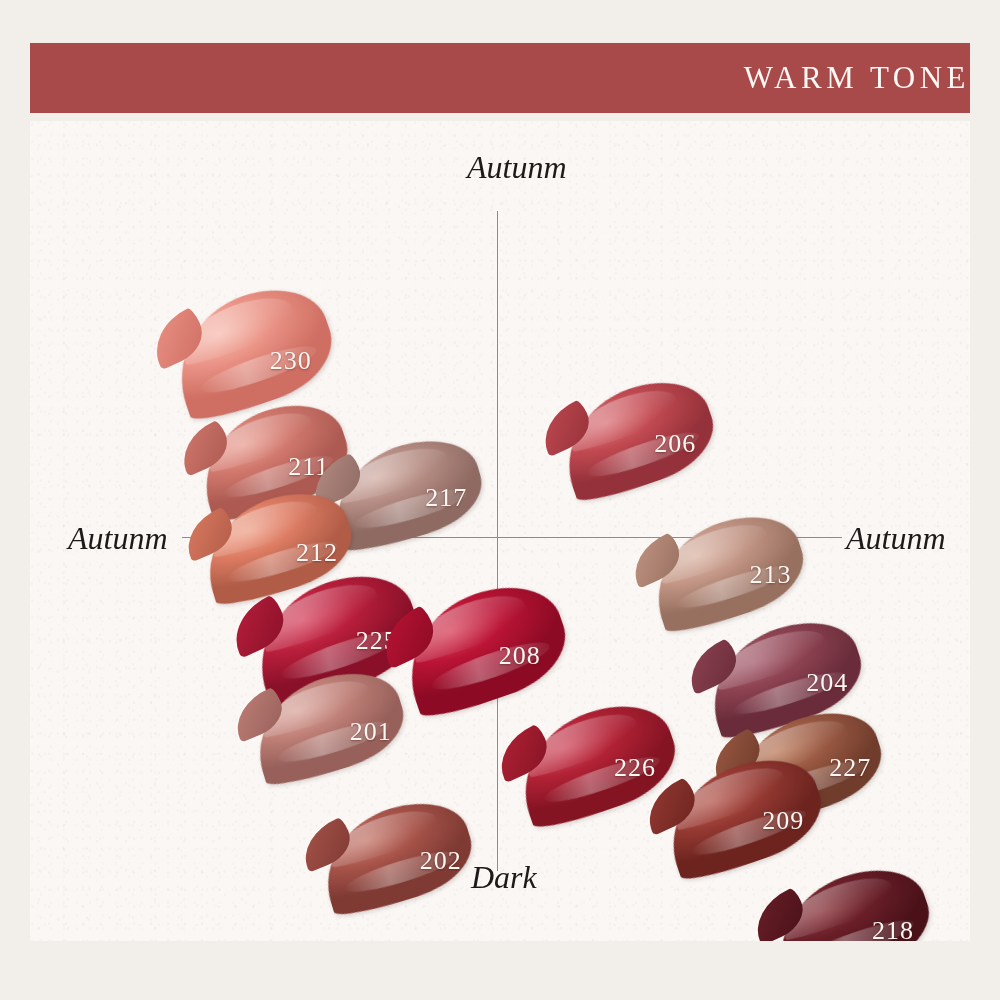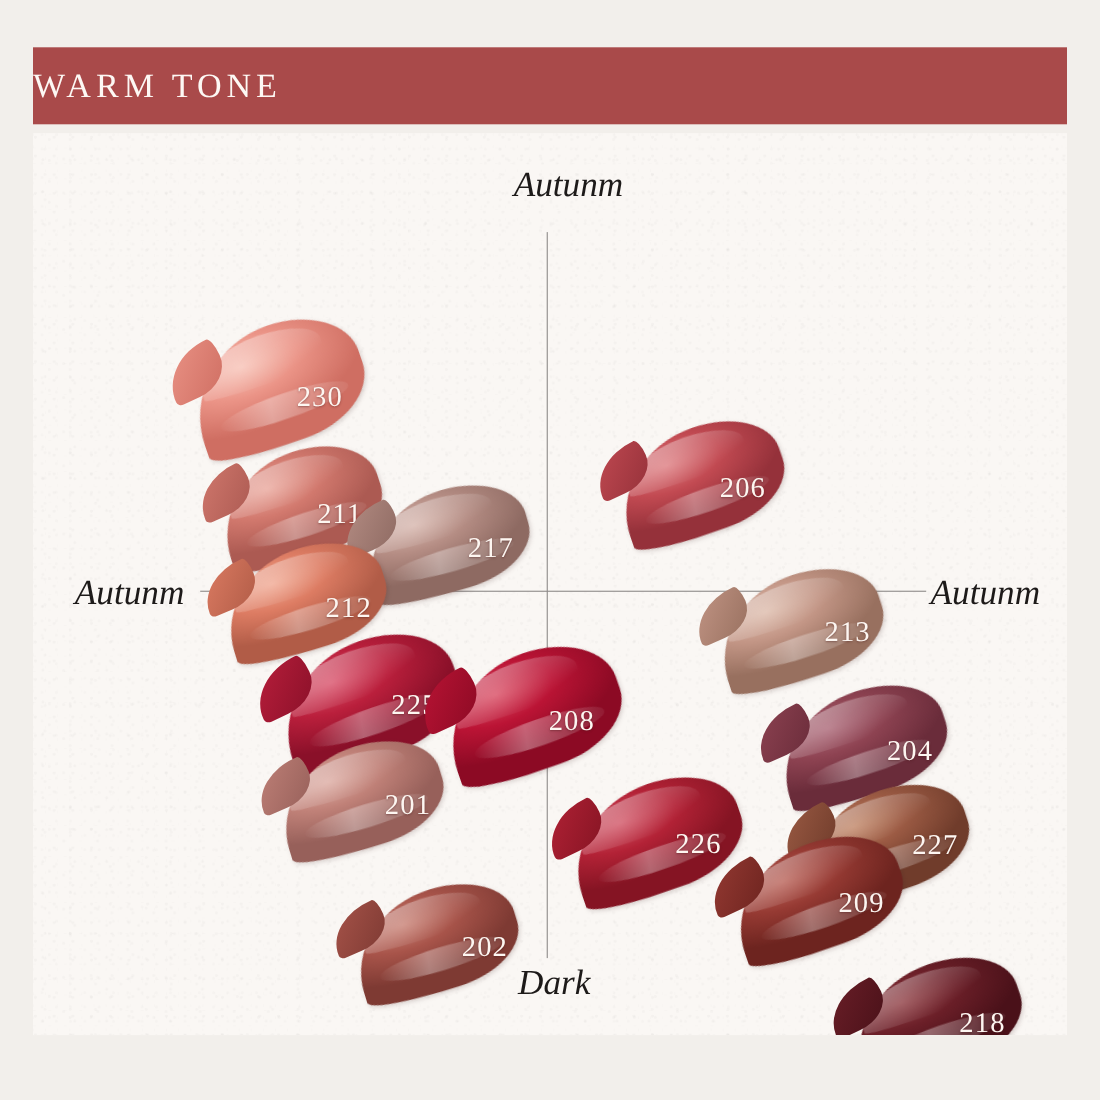--- a/index.html
+++ b/index.html
@@ -20,21 +20,21 @@
   
   #banner {
     position: absolute;
     left: 30px;
     top: 43px;
     width: 940px;
     height: 70px;
     background: #a94a4a;
     display: flex;
     align-items: center;
-    justify-content: flex-start;
+    justify-content: flex-end;
   }
   #banner-title {
     color: #fdf8f4;
     font-size: 31px;
     letter-spacing: 4.5px;
     font-weight: 400;
     font-family: "Liberation Serif", "DejaVu Serif", serif;
     white-space: nowrap;
   }
 
@@ -80,21 +80,21 @@
   
   .axis-label {
     position: absolute;
     font-style: italic;
     font-size: 32px;
     color: #1d1a19;
     font-family: "Liberation Serif", "DejaVu Serif", serif;
     white-space: nowrap;
   }
   #label-light  { left: 437px;  top: 28px;  }
-  #label-dark   { left: 441px;  top: 738px; margin-top: 16px; }
+  #label-dark   { left: 441px;  top: 738px; }
   #label-spring { left: 38px;   top: 399px; }
   #label-autumn { left: 816px;  top: 399px; font-family: Liberation Serif, serif; }
 
   
   .swatch {
     position: absolute;
     transform-origin: 50% 50%;
   }
   .swatch-body {
     position: relative;

